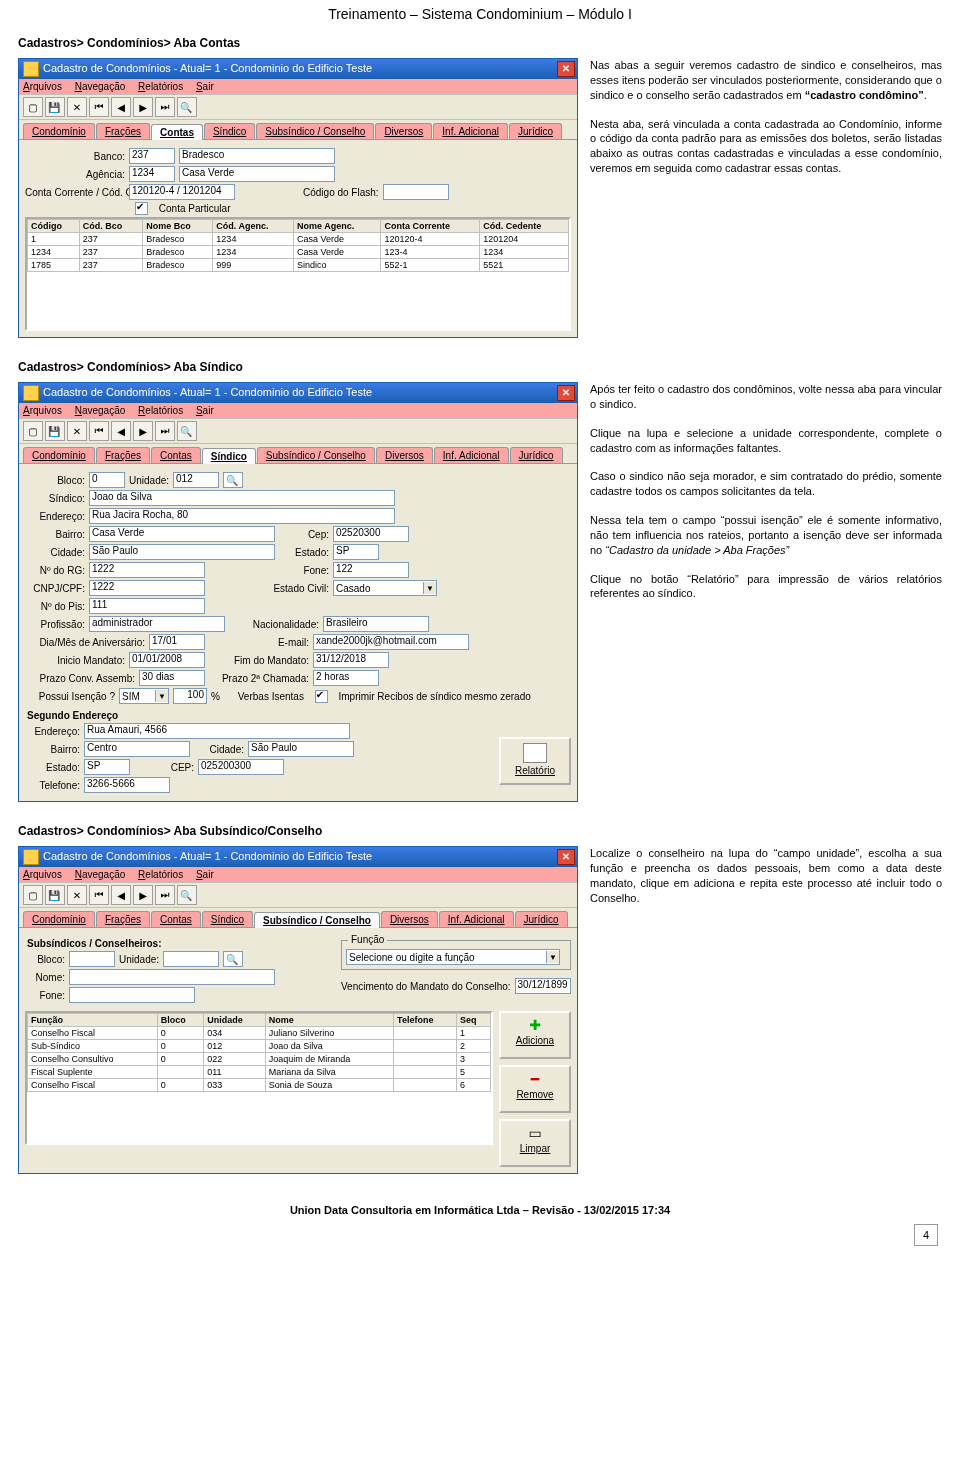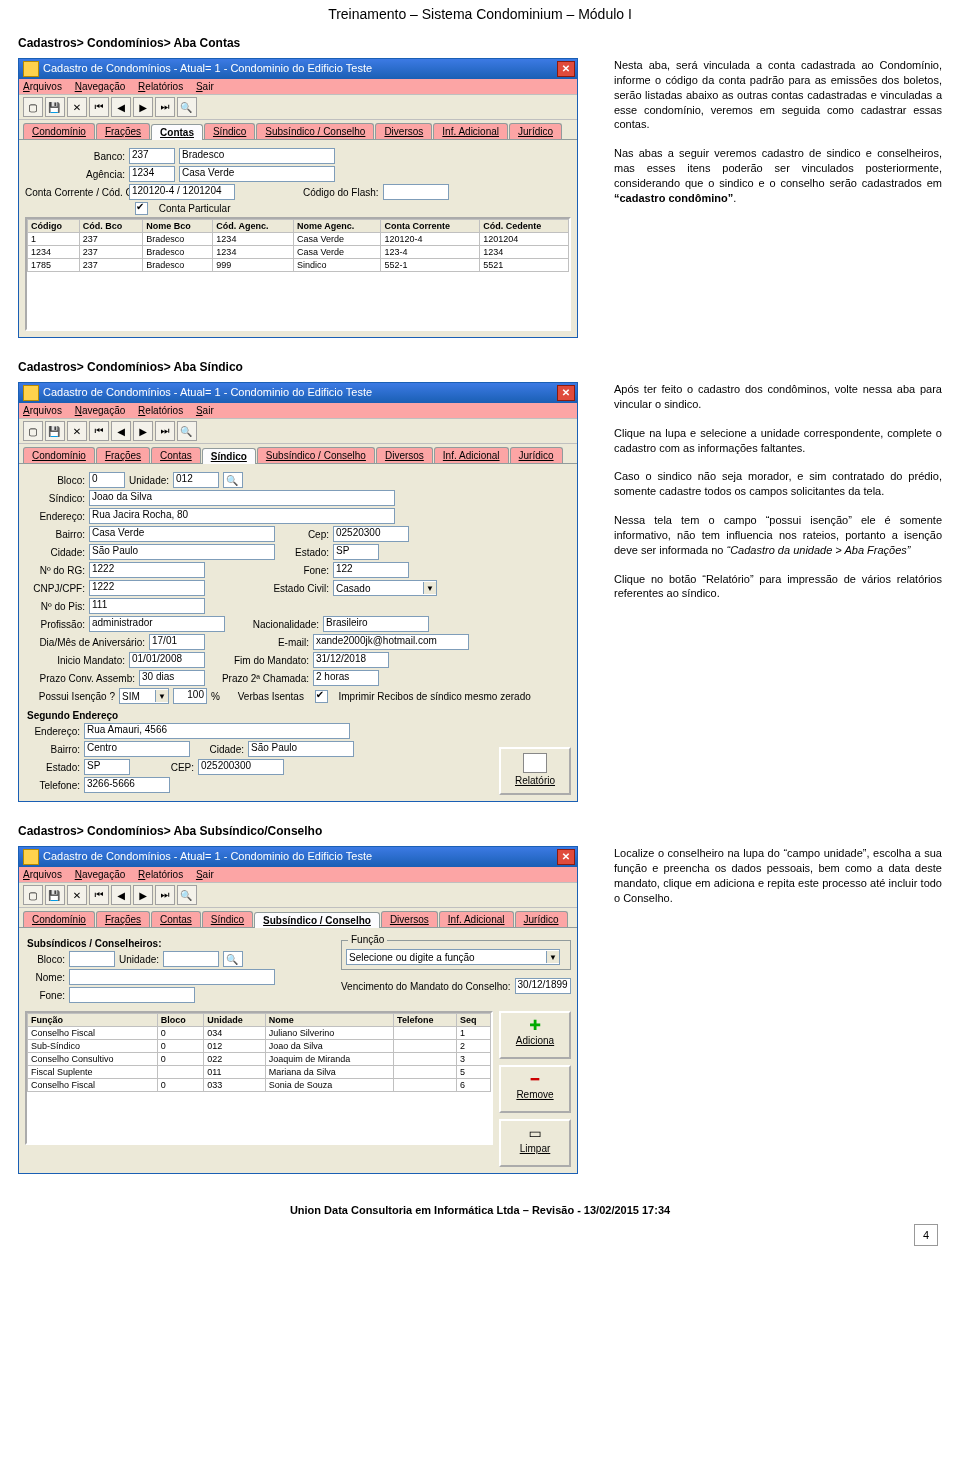--- a/index.html
+++ b/index.html
@@ -1,19 +1,19 @@
 <!DOCTYPE html>
 <html><head>
 <meta charset="utf-8">
 <style>
   body{margin:0;background:#fff;font-family:Verdana,Arial,sans-serif;font-size:11px;color:#000;width:960px}
   .page{padding:0 18px 40px 18px}
   .page-header{text-align:center;font-size:14px;padding:6px 0 4px 0}
   .sec-title{font-weight:bold;font-size:12px;margin:10px 0 8px 0}
-  .row{display:flex;gap:36px;align-items:flex-start}
+  .row{display:flex;gap:12px;align-items:flex-start}
   .body-text{font-size:11px;line-height:1.35;text-align:justify}
   .body-text p{margin:0 0 14px 0}
   em{font-style:italic}
   
   .win{border:1px solid #1a5fb4;background:#ece9d8;font-family:Tahoma,Arial,sans-serif;font-size:10px;color:#000}
   .titlebar{background:linear-gradient(#3c7ae4,#1a5fb4);color:#fff;display:flex;align-items:center;justify-content:space-between;padding:2px 2px 2px 4px;font-size:11px}
   .titlebar .app-icon{width:14px;height:14px;background:#ffd24d;border:1px solid #b88a00;margin-right:4px;display:inline-block;vertical-align:middle}
   .titlebar .close{width:16px;height:14px;background:#e04b3c;border:1px solid #8b1a0f;color:#fff;display:flex;align-items:center;justify-content:center;font-weight:bold;font-size:10px;line-height:1}
   .menubar{background:#fca5a5;padding:2px 4px;border-bottom:1px solid #bfbfbf;font-size:10px}
   .menubar span{margin-right:10px}
@@ -148,22 +148,22 @@
                     <td>552-1</td>
                     <td>5521</td>
                   </tr>
                 </tbody>
             </table>
           </div>
         </div>
       </div>
     </div>
     <div class="body-text" style="flex:1">
+      <p><span>Nas abas a seguir veremos cadastro de sindico e conselheiros, mas esses itens poderão ser vinculados posteriormente, considerando que o sindico e o conselho serão cadastrados em </span><b>“cadastro condômino”</b><span>.</span></p>
       <p>Nesta aba, será vinculada a conta cadastrada ao Condomínio, informe o código da conta padrão para as emissões dos boletos, serão listadas abaixo as outras contas cadastradas e vinculadas a esse condomínio, veremos em seguida como cadastrar essas contas.</p>
-      <p><span>Nas abas a seguir veremos cadastro de sindico e conselheiros, mas esses itens poderão ser vinculados posteriormente, considerando que o sindico e o conselho serão cadastrados em </span><b>“cadastro condômino”</b><span>.</span></p>
     </div>
   </div>
 
   <div class="sec-title" style="margin-top:22px">Cadastros&gt; Condomínios&gt; Aba Síndico</div>
   <div class="row">
     <div style="width:560px">
       <div class="win">
         <div class="titlebar">
           <div><span class="app-icon"></span><span>Cadastro de Condomínios - Atual= 1 - Condominio do Edificio Teste</span></div>
           <div class="close">✕</div>
@@ -263,21 +263,21 @@
               <div class="lbl" style="width:110px">Prazo Conv. Assemb:</div>
               <div class="inp" style="width:60px">30 dias</div>
               <div class="lbl" style="width:100px">Prazo 2ª Chamada:</div>
               <div class="inp" style="width:60px">2 horas</div>
             </div>
           <div class="frow"><div class="lbl" style="width:90px">Possui Isenção ?</div><div class="combo" style="width:46px">
                 <span>SIM</span>
                 <span class="arrow">▼</span>
               </div><div class="inp" style="width:28px;text-align:right">100</div><span>%</span><div class="lbl" style="width:80px">Verbas Isentas</div>&nbsp;<span class="chk"></span>&nbsp;<span>Imprimir Recibos de síndico mesmo zerado</span></div>
 
-          <div style="display:flex;gap:6px;align-items:flex-end">
+          <div style="display:flex;gap:6px;align-items:center">
             <div style="flex:1">
               <div class="seg-label">Segundo Endereço</div>
               <div class="frow">
                   <div class="lbl" style="width:55px">Endereço:</div>
                   <div class="inp" style="width:260px">Rua Amauri, 4566</div>
                 </div>
               <div class="frow">
                   <div class="lbl" style="width:55px">Bairro:</div>
                   <div class="inp" style="width:100px">Centro</div>
                   <div class="lbl" style="width:50px">Cidade:</div>

